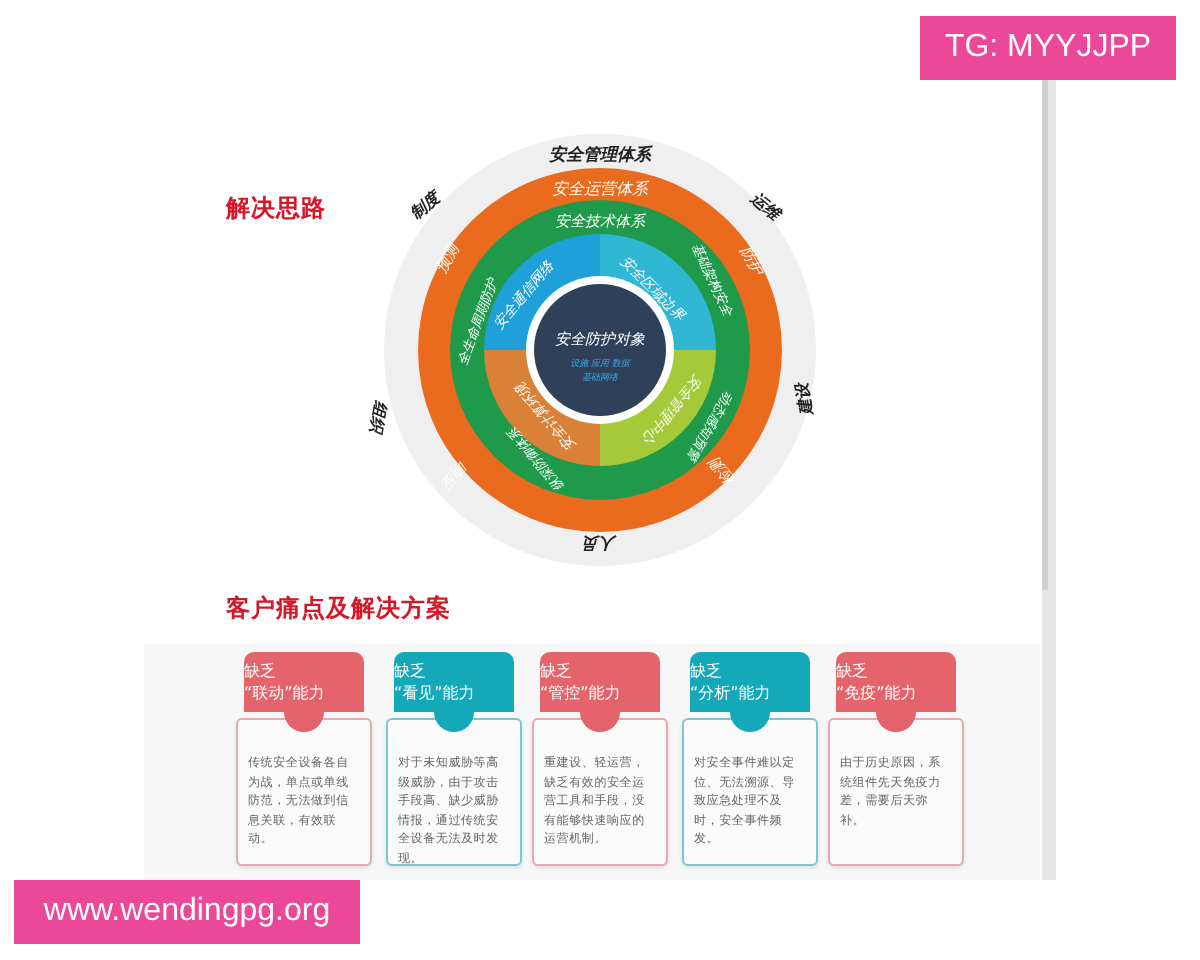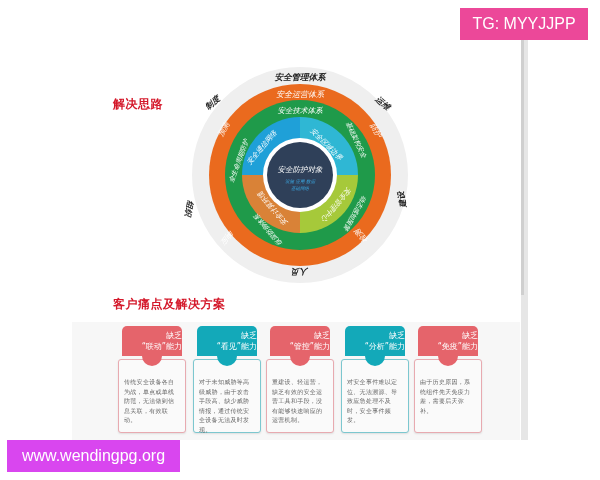--- a/index.html
+++ b/index.html
@@ -15,42 +15,42 @@
     background: #cfcfcf;
   }
 
   .watermark-top {
     position: absolute; left: 460px; top: 8px; width: 128px; height: 32px;
     background: #ec4899; color: #ffffff; font-family: "Liberation Sans", sans-serif;
     font-size: 16px; line-height: 32px; text-align: center;
   }
   .watermark-bottom {
     position: absolute; left: 7px; top: 440px; width: 173px; height: 32px;
-    background: #d946ef; color: #ffffff; font-family: "Liberation Sans", sans-serif;
+    background: #ec4899; color: #ffffff; font-family: "Liberation Sans", sans-serif;
     font-size: 16px; line-height: 32px; text-align: center;
   }
 
   .section-title {
     position: absolute; color: #d4182a; font-weight: bold; font-size: 12px;
     font-family: "DejaVu Sans", sans-serif; letter-spacing: 0.5px;
   }
   .title-1 { left: 113px; top: 52px; margin-top: 44px; }
   .title-2 { left: 113px; top: 296px; text-align: center; }
 
   .diagram { position: absolute; left: 170px; top: 65px; width: 260px; height: 220px; font-style: italic; }
   .diagram svg { width: 260px; height: 220px; display: block; }
 
   .cards-band {
     position: absolute; left: 72px; top: 322px; width: 448px; height: 118px;
     background: #f7f7f7;
   }
   .card { position: absolute; top: 326px; width: 60px; }
   .card-head {
     position: relative; height: 30px; border-radius: 5px 5px 0 0;
-    color: #fff; font-size: 8px; text-align: right; line-height: 11px;
+    color: #fff; font-size: 8px; text-align: left; line-height: 11px;
     padding-top: 4px; z-index: 2;
   }
   .card-tab {
     position: absolute; left: 50%; bottom: -10px; width: 20px; height: 14px;
     transform: translateX(-50%); border-radius: 0 0 10px 10px;
   }
   .card-body {
     position: relative; margin-top: 3px; margin-left: -4px; width: 68px; height: 74px;
     background: #fafafa; border: 1.5px solid; border-radius: 3px;
     padding: 17px 5px 3px 5px; font-size: 6px; line-height: 9.5px; color: #666;

